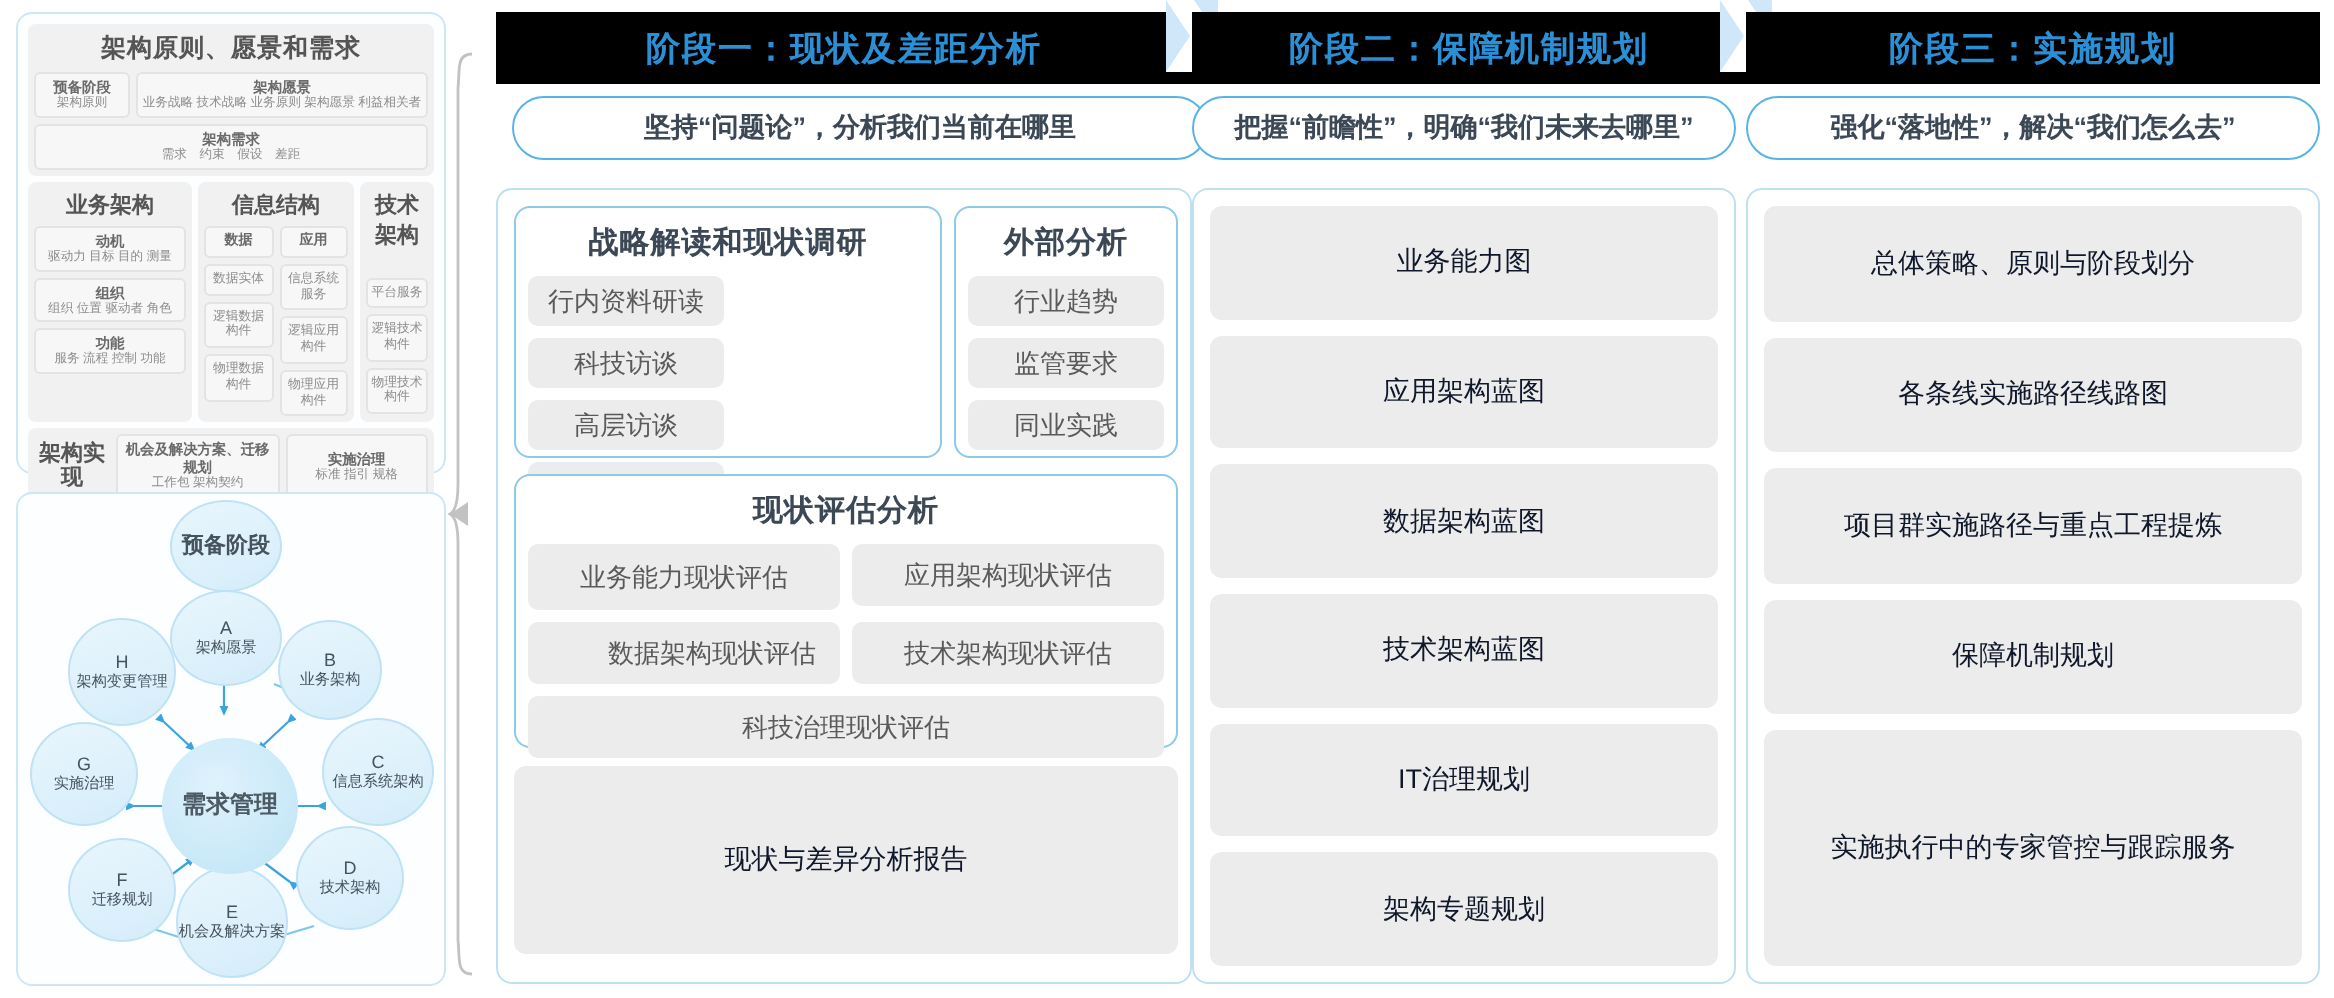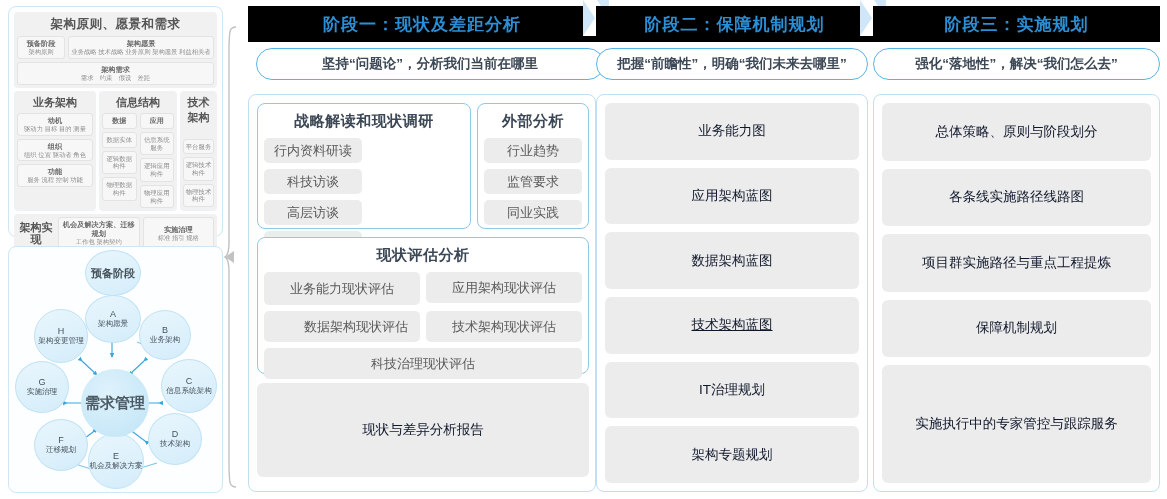--- a/index.html
+++ b/index.html
@@ -56,21 +56,21 @@
     border:1px solid #bfe2f4;
     display:flex;flex-direction:column;align-items:center;justify-content:center;
     text-align:center;color:#3f4a52;box-sizing:border-box;
   }
   .node .lt{font-size:9px;line-height:1.05;color:#46525c;}
   .node .nm{font-size:7.6px;line-height:1.08;color:#46525c;}
   .node.center{
     background:radial-gradient(circle at 40% 35%,#dff2fc 0%,#bfe4f6 100%);
     border:none;
   }
-  .node.center .nm{font-size:15px;font-weight:bold;color:#4b5a63;line-height:1.12;}
+  .node.center .nm{font-size:12px;font-weight:bold;color:#4b5a63;line-height:1.12;}
   .node.prep .nm{font-size:11px;font-weight:bold;line-height:1.15;}
   .arrow{position:absolute;pointer-events:none;}
 
   
   .banner{
     position:absolute;height:36px;background:#000000;
     display:flex;align-items:center;justify-content:center;
   }
   .banner span{
     font-size:17px;font-weight:bold;color:#2b8fd6;letter-spacing:1px;
@@ -357,21 +357,21 @@
     </div>
 
     <div class="bigchip" style="position:absolute;left:8px;top:288px;width:332px;height:94px;">现状与差异分析报告</div>
   </div>
 
   <div class="panel" style="left:596px;top:94px;width:272px;height:398px;padding:8px;">
     <div class="col-list">
       <div class="bigchip" style="flex:1;">业务能力图</div>
       <div class="bigchip" style="flex:1;">应用架构蓝图</div>
       <div class="bigchip" style="flex:1;">数据架构蓝图</div>
-      <div class="bigchip" style="flex:1;text-decoration:underline;">技术架构蓝图</div>
+      <div class="bigchip" style="flex:1;">技术架构蓝图</div>
       <div class="bigchip" style="flex:1;">IT治理规划</div>
       <div class="bigchip" style="flex:1;">架构专题规划</div>
     </div>
   </div>
 
   <div class="panel" style="left:873px;top:94px;width:287px;height:398px;padding:8px;">
     <div class="col-list">
       <div class="bigchip" style="flex:1;">总体策略、原则与阶段划分</div>
       <div class="bigchip" style="flex:1;">各条线实施路径线路图</div>
       <div class="bigchip" style="flex:1;">项目群实施路径与重点工程提炼</div>

